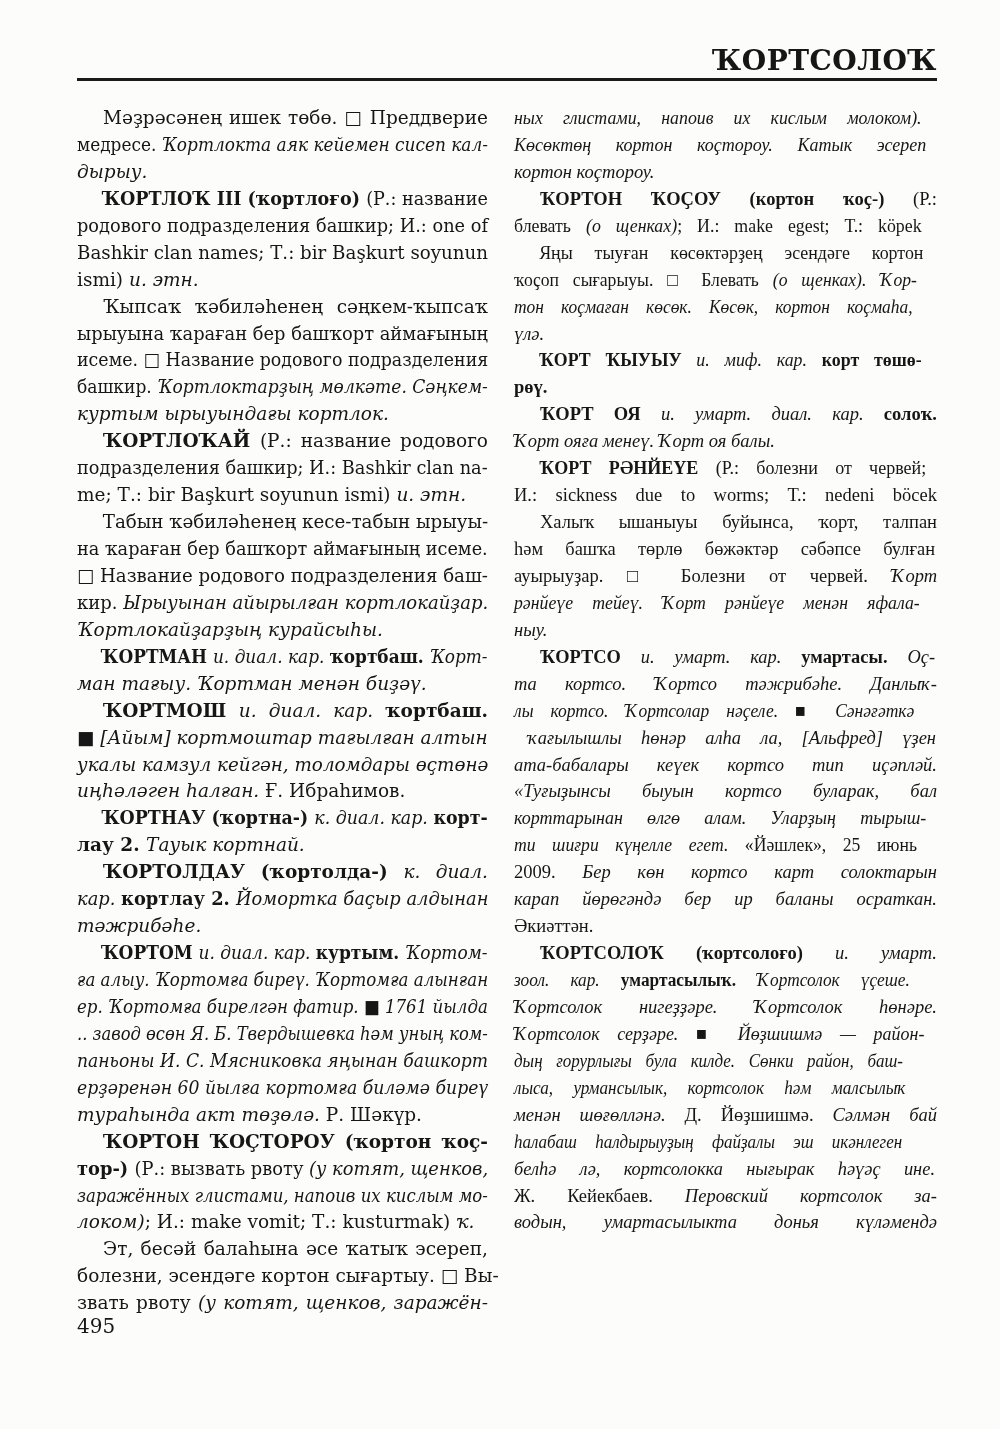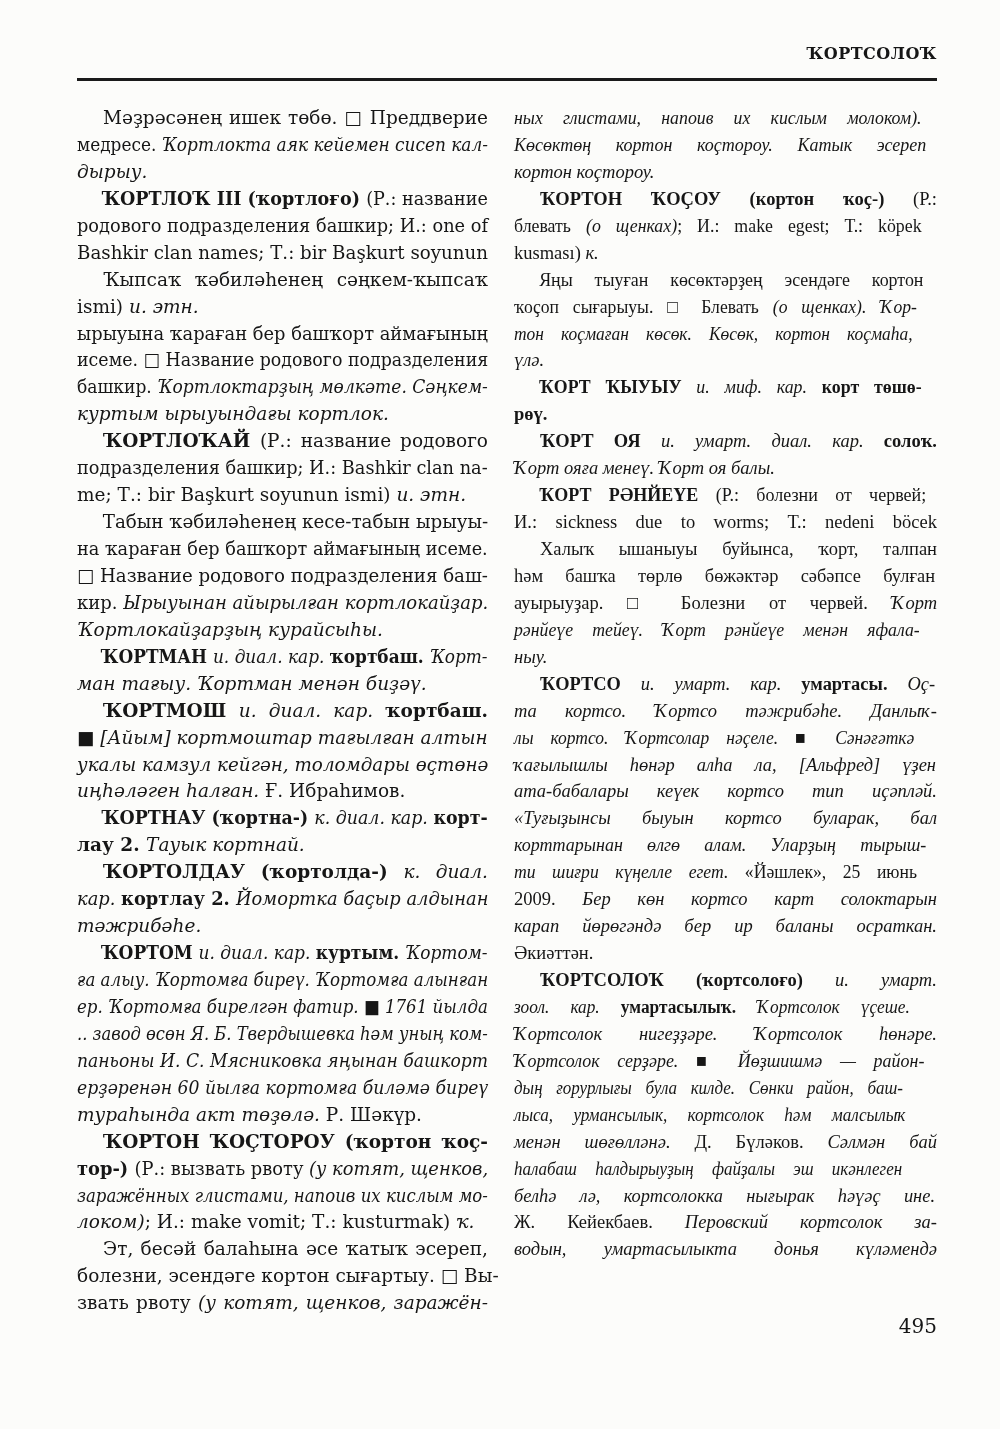--- a/index.html
+++ b/index.html
@@ -9,21 +9,21 @@
     margin:0 auto;
     background:#fcfcfa;
     font-family:"DejaVu Serif","Liberation Serif",serif;
     color:#161616;
     overflow:hidden;
   }
   .hdr{
     position:absolute;
     top:44px;right:63px;
     font-weight:700;
-    font-size:16px;
+    font-size:28px;
     letter-spacing:0.5px;
   }
   .rule{
     position:absolute;
     left:77px;top:78px;
     width:860px;height:3px;
     background:#1a1a1a;
   }
   .col{
     position:absolute;
@@ -40,39 +40,39 @@
   }
   .tl.ind{padding-left:26px;}
   .tl.jst{text-align:justify;text-align-last:justify;}
   .s-r{font-style:normal;font-weight:400;}
   .s-b{font-style:normal;font-weight:700;}
   .s-i{font-style:italic;font-weight:400;}
   .pageno{
     position:absolute;
     left:77px;top:1314px;
     width:860px;
-    text-align:right;
+    text-align:left;
     font-size:20px;
   }
 </style>
 </head>
 <body>
 
 <div class="page">
   <div class="hdr">ҠОРТСОЛОҠ</div>
   <div class="rule"></div>
   <div class="col col-left" id="col-left">
       <div class="tl ind jst"><span class="s-r">Мәҙрәсәнең ишек төбө. □ Преддверие</span></div>
       <div class="tl jst" style="transform-origin: left center; transform: scaleX(0.915367);"><span class="s-r">медресе. </span><span class="s-i">Ҡортлокта аяк кейемен сисеп кал-</span></div>
       <div class="tl"><span class="s-i">дырыу.</span></div>
       <div class="tl ind jst" style="transform-origin: left center; transform: scaleX(0.949192);"><span class="s-b">ҠОРТЛОҠ III (ҡортлоғо) </span><span class="s-r">(Р.: название</span></div>
       <div class="tl jst" style="transform-origin: left center; transform: scaleX(0.96028);"><span class="s-r">родового подразделения башкир; И.: one of</span></div>
       <div class="tl jst" style="transform-origin: left center; transform: scaleX(0.985612);"><span class="s-r">Bashkir clan names; Т.: bir Başkurt soyunun</span></div>
+      <div class="tl"><span class="s-r">ismi) </span><span class="s-i">и. этн.</span></div>
       <div class="tl ind jst"><span class="s-r">Ҡыпсаҡ ҡәбиләһенең сәңкем-ҡыпсаҡ</span></div>
-      <div class="tl"><span class="s-r">ismi) </span><span class="s-i">и. этн.</span></div>
       <div class="tl jst" style="transform-origin: left center; transform: scaleX(0.964789);"><span class="s-r">ырыуына ҡараған бер башҡорт аймағының</span></div>
       <div class="tl jst" style="transform-origin: left center; transform: scaleX(0.940503);"><span class="s-r">исеме. □ Название родового подразделения</span></div>
       <div class="tl jst" style="transform-origin: left center; transform: scaleX(0.923596);"><span class="s-r">башкир. </span><span class="s-i">Ҡортлоктарҙың мөлкәте. Сәңкем-</span></div>
       <div class="tl"><span class="s-i">куртым ырыуындағы кортлок.</span></div>
       <div class="tl ind jst"><span class="s-b">ҠОРТЛОҠАЙ </span><span class="s-r">(Р.: название родового</span></div>
       <div class="tl jst" style="transform-origin: left center; transform: scaleX(0.958042);"><span class="s-r">подразделения башкир; И.: Bashkir clan na-</span></div>
       <div class="tl"><span class="s-r">me; Т.: bir Başkurt soyunun ismi) </span><span class="s-i">и. этн.</span></div>
       <div class="tl ind jst" style="transform-origin: left center; transform: scaleX(0.987981);"><span class="s-r">Табын ҡәбиләһенең кесе-табын ырыуы-</span></div>
       <div class="tl jst" style="transform-origin: left center; transform: scaleX(0.955814);"><span class="s-r">на ҡараған бер башҡорт аймағының исеме.</span></div>
       <div class="tl jst" style="transform-origin: left center; transform: scaleX(0.983254);"><span class="s-r">□ Название родового подразделения баш-</span></div>
@@ -103,53 +103,52 @@
       <div class="tl ind jst"><span class="s-r">Эт, бесәй балаһына әсе ҡатыҡ эсереп,</span></div>
       <div class="tl jst"><span class="s-r">болезни, эсендәге кортон сығартыу. □ Вы-</span></div>
       <div class="tl jst"><span class="s-r">звать рвоту </span><span class="s-i">(у котят, щенков, заражён-</span></div>
     </div>
   <div class="col col-right" id="col-right">
       <div class="tl jst" style="transform-origin: left center; transform: scaleX(0.963554);"><span class="s-i">ных глистами, напоив их кислым молоком).</span></div>
       <div class="tl jst" style="transform-origin: left center; transform: scaleX(0.974654);"><span class="s-i">Көсөктөң кортон коҫтороу. Катык эсереп</span></div>
       <div class="tl"><span class="s-i">кортон коҫтороу.</span></div>
       <div class="tl ind jst"><span class="s-b">ҠОРТОН ҠОҪОУ (кортон ҡоҫ-) </span><span class="s-r">(Р.:</span></div>
       <div class="tl jst" style="transform-origin: left center; transform: scaleX(0.963554);"><span class="s-r">блевать </span><span class="s-i">(о щенках)</span><span class="s-r">; И.: make egest; Т.: köpek</span></div>
-      <div class="tl"><span class="s-r">kusması) </span><span class="s-i">к.</span></div>
       <div class="tl ind jst" style="transform-origin: left center; transform: scaleX(0.967963);"><span class="s-r">Яңы тыуған көсөктәрҙең эсендәге кортон</span></div>
       <div class="tl jst" style="transform-origin: left center; transform: scaleX(0.952703);"><span class="s-r">ҡоҫоп сығарыуы. □ Блевать </span><span class="s-i">(о щенках). Ҡор-</span></div>
       <div class="tl jst" style="transform-origin: left center; transform: scaleX(0.942094);"><span class="s-i">тон коҫмаған көсөк. Көсөк, кортон коҫмаһа,</span></div>
       <div class="tl"><span class="s-i">үлә.</span></div>
       <div class="tl ind jst" style="transform-origin: left center; transform: scaleX(0.963554);"><span class="s-b">ҠОРТ ҠЫУЫУ </span><span class="s-i">и. миф. кар. </span><span class="s-b">корт төшө-</span></div>
       <div class="tl"><span class="s-b">рөү.</span></div>
       <div class="tl ind jst"><span class="s-b">ҠОРТ ОЯ </span><span class="s-i">и. умарт. диал. кар. </span><span class="s-b">солоҡ.</span></div>
       <div class="tl"><span class="s-i">Ҡорт ояға менеү. Ҡорт оя балы.</span></div>
       <div class="tl ind jst" style="transform-origin: left center; transform: scaleX(0.974654);"><span class="s-b">ҠОРТ РӘНЙЕҮЕ </span><span class="s-r">(Р.: болезни от червей;</span></div>
       <div class="tl jst"><span class="s-r">И.: sickness due to worms; Т.: nedeni böcek</span></div>
       <div class="tl ind jst"><span class="s-r">Халыҡ ышаныуы буйынса, ҡорт, талпан</span></div>
       <div class="tl jst" style="transform-origin: left center; transform: scaleX(0.995294);"><span class="s-r">һәм башҡа төрлө бөжәктәр сәбәпсе булған</span></div>
       <div class="tl jst"><span class="s-r">ауырыуҙар. □ Болезни от червей. </span><span class="s-i">Ҡорт</span></div>
       <div class="tl jst" style="transform-origin: left center; transform: scaleX(0.959184);"><span class="s-i">рәнйеүе тейеү. Ҡорт рәнйеүе менән яфала-</span></div>
       <div class="tl"><span class="s-i">ныу.</span></div>
       <div class="tl ind jst" style="transform-origin: left center; transform: scaleX(0.995294);"><span class="s-b">ҠОРТСО </span><span class="s-i">и. умарт. кар. </span><span class="s-b">умартасы. </span><span class="s-i">Оҫ-</span></div>
       <div class="tl jst"><span class="s-i">та кортсо. Ҡортсо тәжрибәһе. Данлыҡ-</span></div>
       <div class="tl jst" style="transform-origin: left center; transform: scaleX(0.946309);"><span class="s-i">лы кортсо. Ҡортсолар нәҫеле. </span><span class="s-r">■ </span><span class="s-i">Сәнәғәткә</span></div>
-      <div class="tl jst" style="transform-origin: left center; transform: scaleX(0.997642);"><span class="s-i">ҡағылышлы һөнәр алһа ла, [Альфред] үҙен</span></div>
+      <div class="tl jst" style="transform-origin: left center; transform: scaleX(0.997642); margin-left: 14px;"><span class="s-i">ҡағылышлы һөнәр алһа ла, [Альфред] үҙен</span></div>
       <div class="tl jst"><span class="s-i">ата-бабалары кеүек кортсо тип иҫәпләй.</span></div>
       <div class="tl jst"><span class="s-i">«Туғыҙынсы быуын кортсо буларак, бал</span></div>
       <div class="tl jst" style="transform-origin: left center; transform: scaleX(0.974654);"><span class="s-i">корттарынан өлгө алам. Уларҙың тырыш-</span></div>
       <div class="tl jst" style="transform-origin: left center; transform: scaleX(0.952703);"><span class="s-i">ти шиғри күңелле егет. </span><span class="s-r">«Йәшлек», 25 июнь</span></div>
       <div class="tl jst"><span class="s-r">2009. </span><span class="s-i">Бер көн кортсо карт солоктарын</span></div>
       <div class="tl jst"><span class="s-i">карап йөрөгәндә бер ир баланы осраткан.</span></div>
       <div class="tl"><span class="s-r">Әкиәттән.</span></div>
       <div class="tl ind jst"><span class="s-b">ҠОРТСОЛОҠ (ҡортсолоғо) </span><span class="s-i">и. умарт.</span></div>
       <div class="tl jst" style="transform-origin: left center; transform: scaleX(0.935841);"><span class="s-i">зоол. кар. </span><span class="s-b">умартасылыҡ. </span><span class="s-i">Ҡортсолок үҫеше.</span></div>
       <div class="tl jst"><span class="s-i">Ҡортсолок нигеҙҙәре. Ҡортсолок һөнәре.</span></div>
       <div class="tl jst" style="transform-origin: left center; transform: scaleX(0.970183);"><span class="s-i">Ҡортсолок серҙәре. </span><span class="s-r">■ </span><span class="s-i">Йөҙшишмә — район-</span></div>
       <div class="tl jst" style="transform-origin: left center; transform: scaleX(0.919565);"><span class="s-i">дың ғорурлығы була килде. Сөнки район, баш-</span></div>
       <div class="tl jst" style="transform-origin: left center; transform: scaleX(0.927632);"><span class="s-i">лыса, урмансылык, кортсолок һәм малсылыҡ</span></div>
-      <div class="tl jst"><span class="s-i">менән шөғөлләнә. </span><span class="s-r">Д. Бүләков. </span><span class="s-i">Сәлмән бай</span></div>
+      <div class="tl jst"><span class="s-i">менән шөғөлләнә. </span><span class="s-r">Д. Йөҙшишмә. </span><span class="s-i">Сәлмән бай</span></div>
       <div class="tl jst" style="transform-origin: left center; transform: scaleX(0.91757);"><span class="s-i">һалабаш һалдырыуҙың файҙалы эш икәнлеген</span></div>
       <div class="tl jst" style="transform-origin: left center; transform: scaleX(0.995294);"><span class="s-i">белһә лә, кортсолокка нығырак һәүәҫ ине.</span></div>
       <div class="tl jst"><span class="s-r">Ж. Кейекбаев. </span><span class="s-i">Перовский кортсолок за-</span></div>
       <div class="tl jst"><span class="s-i">водын, умартасылыкта донья күләмендә</span></div>
     </div>
   <div class="pageno">495</div>
 </div>
 
 </body></html>

